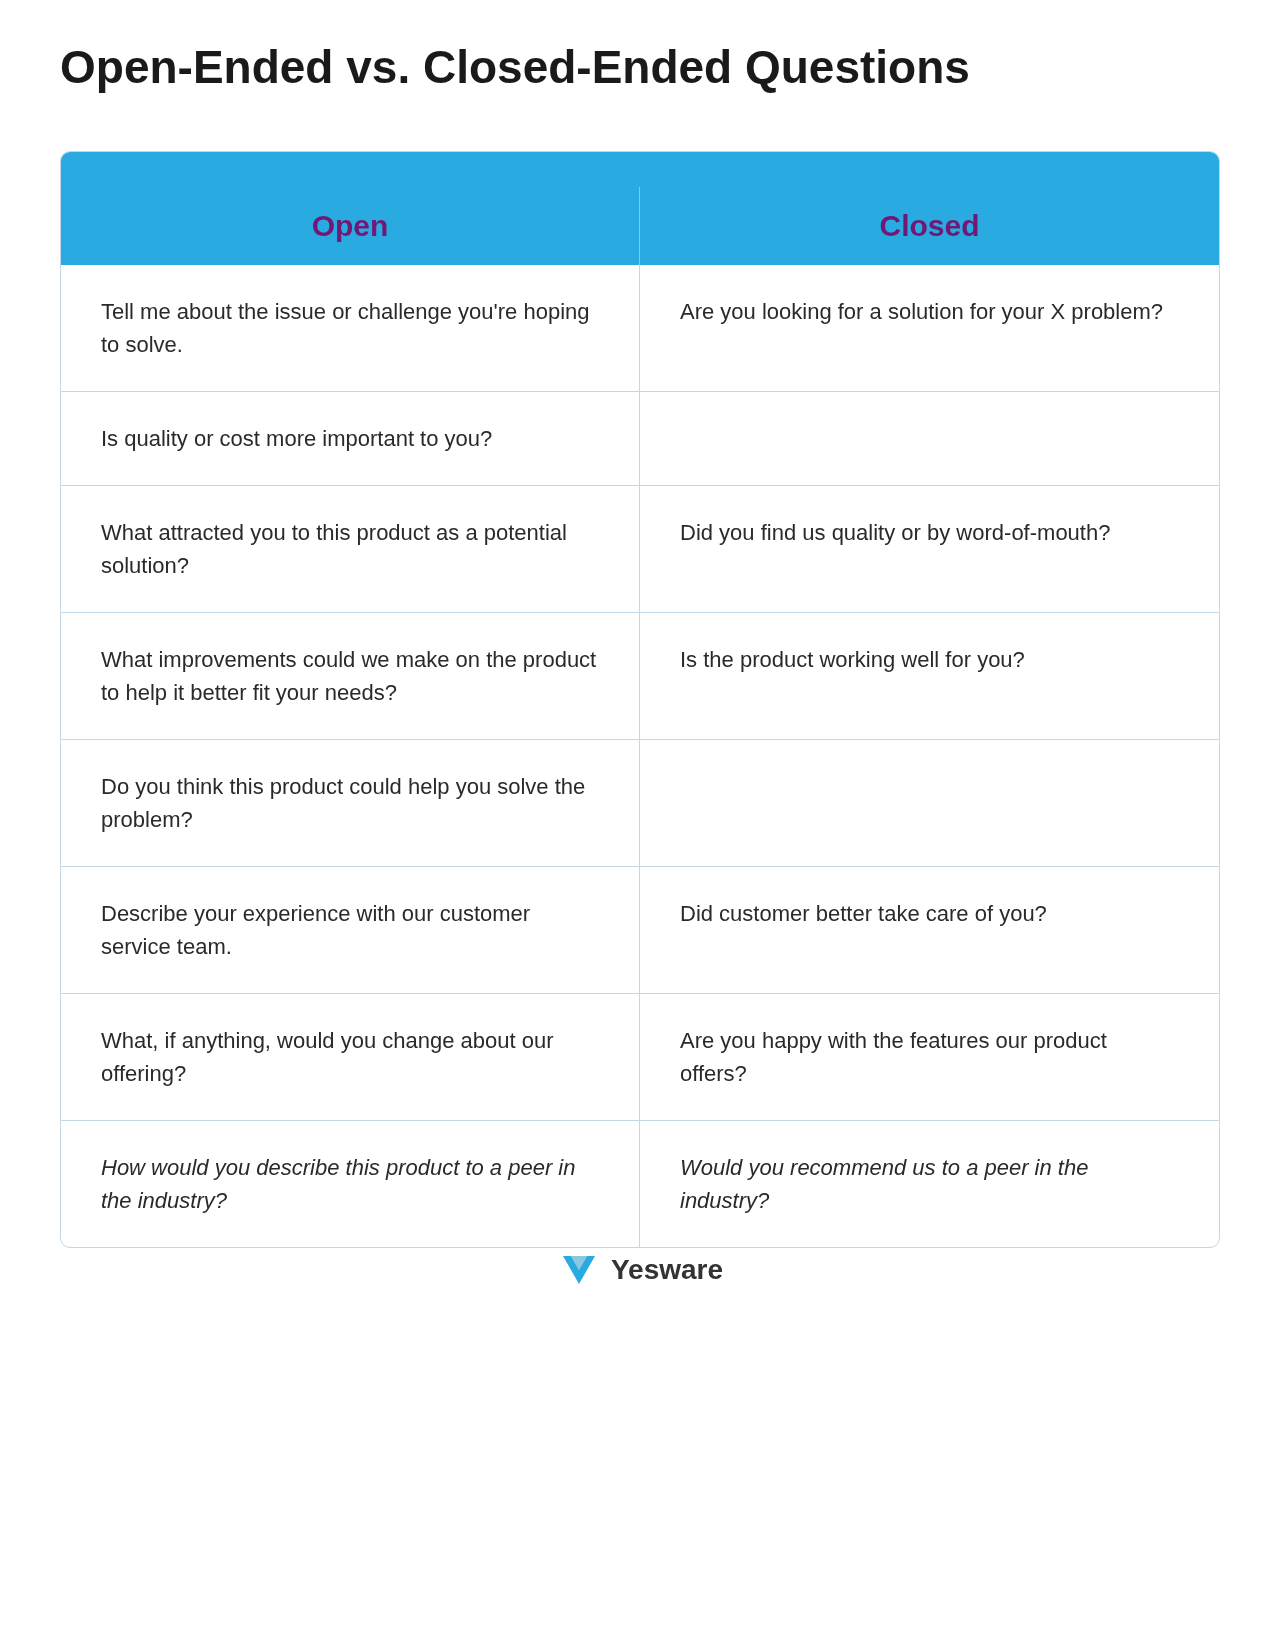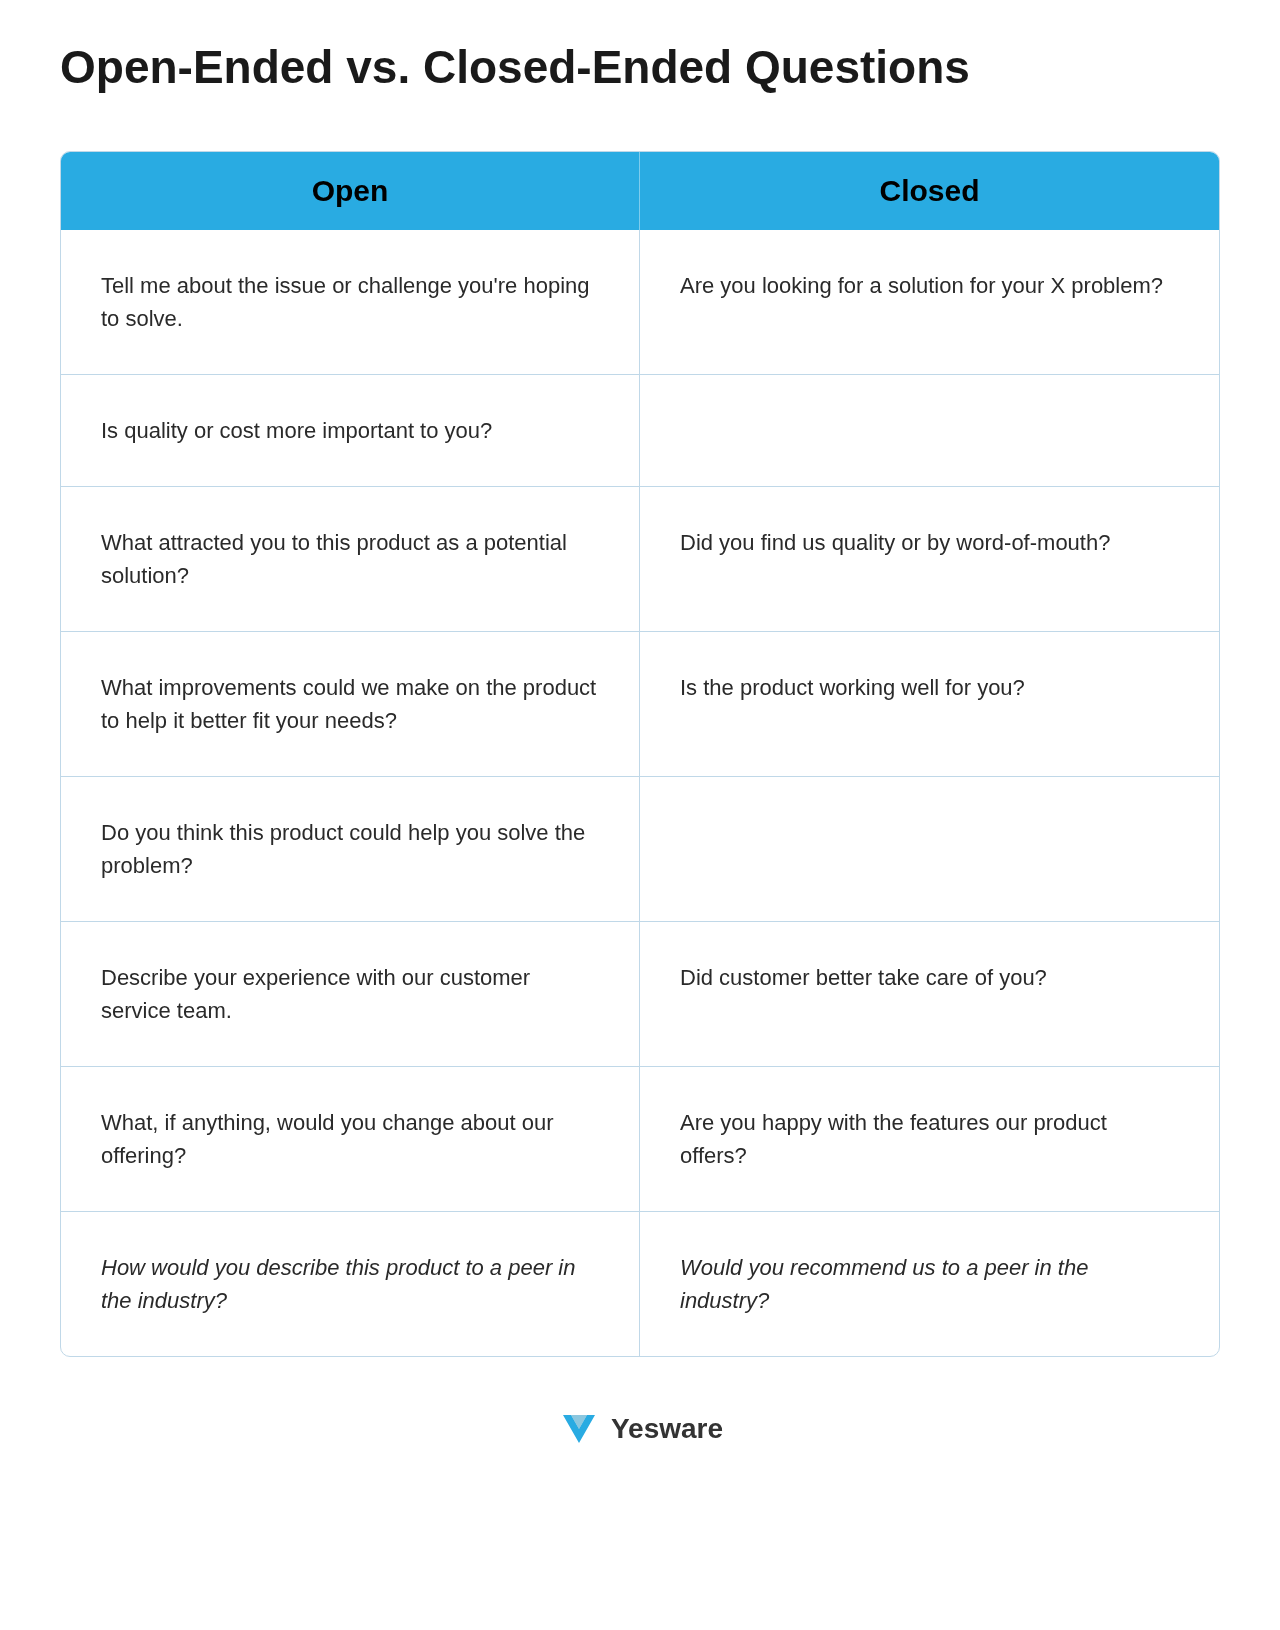--- a/index.html
+++ b/index.html
@@ -45,24 +45,25 @@
     }
 
     .table-header {
       display: grid;
       grid-template-columns: 1fr 1fr;
       background: #29abe2;
     }
 
     .header-cell {
       padding: 22px 40px;
-      color: #000000;
+      color: #701a75;
       font-size: 30px;
       font-weight: 700;
       text-align: center;
+      margin-top: 35px;
     }
 
     .header-cell:first-child {
       border-right: 1.5px solid rgba(255,255,255,0.4);
     }
 
     .table-body {
       display: flex;
       flex-direction: column;
     }
@@ -72,32 +73,31 @@
       grid-template-columns: 1fr 1fr;
       border-bottom: 1.5px solid #c0d8e8;
     }
 
     .table-row:last-child {
       border-bottom: none;
       font-style: italic;
     }
 
     .table-cell {
-      padding: 39px 40px;
+      padding: 30px 40px;
       font-size: 22px;
       color: #2a2a2a;
       line-height: 1.5;
     }
 
     .table-cell:first-child {
       border-right: 1.5px solid #c0d8e8;
     }
 
     .footer {
-      margin-top: 50px;
       display: flex;
       align-items: center;
       gap: 10px;
     }
 
     .yesware-logo {
       display: flex;
       align-items: center;
       gap: 10px;
     }

